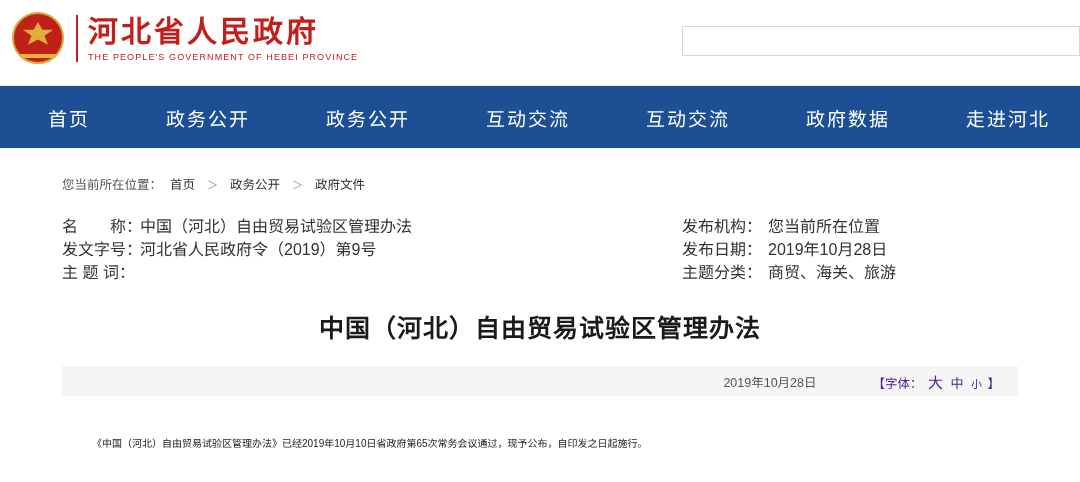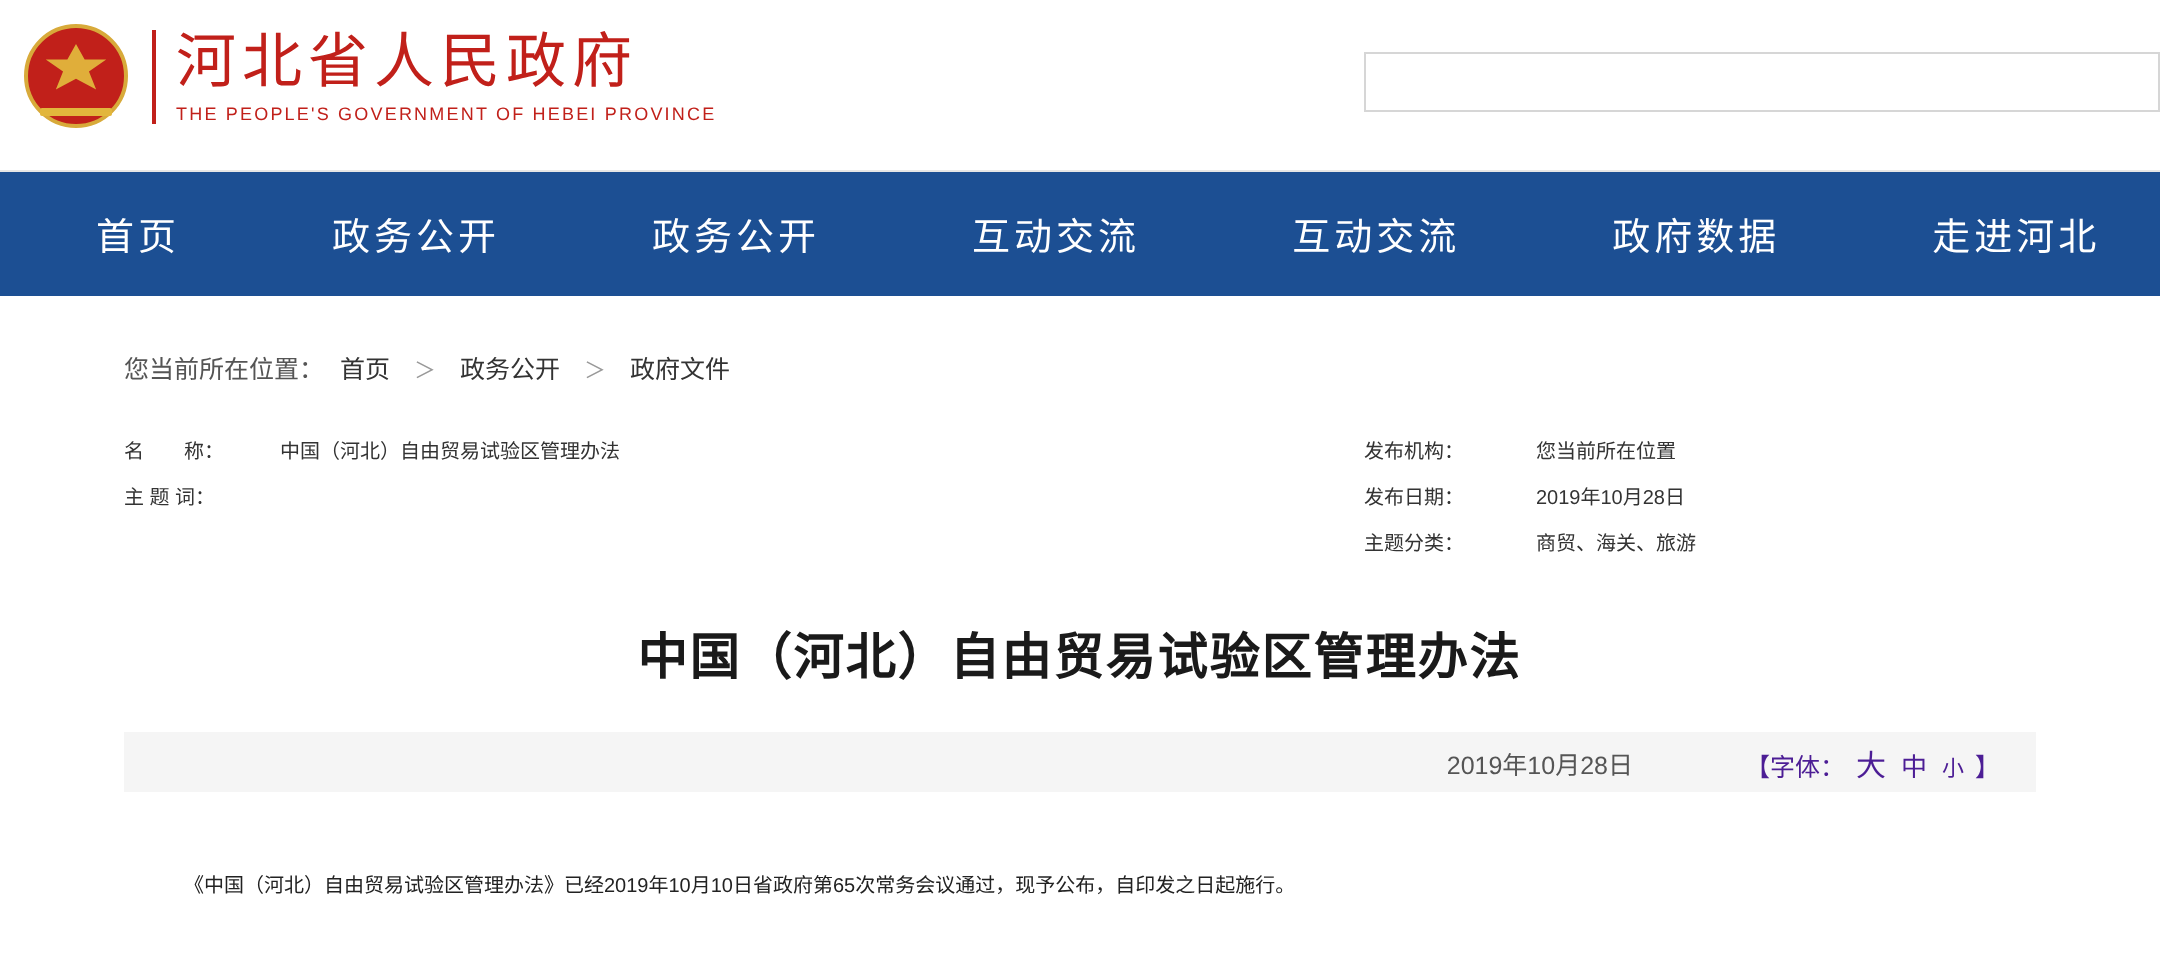--- a/index.html
+++ b/index.html
@@ -62,21 +62,21 @@
     border-radius: 1px;
   }
   .brand-text {
     margin-left: 8px;
     padding-left: 10px;
     border-left: 2px solid #c1201a;
   }
   .brand-title {
     color: #c1201a;
     font-size: 30px;
-    font-weight: normal;
+    font-weight: bold;
     letter-spacing: 3px;
     line-height: 34px;
     font-family: "Liberation Serif", serif;
   }
   .brand-sub {
     color: #c1201a;
     font-size: 9px;
     letter-spacing: 1.1px;
     margin-top: 3px;
     font-family: "Liberation Sans", sans-serif;
@@ -133,21 +133,21 @@
     gap: 4px;
   }
   .breadcrumb .bc-label { margin-right: 4px; }
   .breadcrumb .bc-link { color: #333; }
   .breadcrumb .bc-sep { margin: 0 8px; color: #999; font-size: 11px; }
 
   .meta {
     margin-top: 22px;
     display: flex;
     justify-content: flex-start;
-    font-size: 10px;
+    font-size: 16px;
     color: #333;
   }
   .meta-col { }
   .meta-col.left { width: 620px; }
   .meta-row {
     display: flex;
     line-height: 23px;
   }
   .meta-key {
     color: #333;
@@ -238,20 +238,24 @@
     <span class="bc-link">政府文件</span>
   </div>
 
   <div class="meta">
     <div class="meta-col left">
       <div class="meta-row">
         <span class="meta-key">名　　称：</span>
         <span class="meta-val">中国（河北）自由贸易试验区管理办法</span>
       </div>
       <div class="meta-row">
+        <span class="meta-key">发文字号：</span>
+        <span class="meta-val">河北省人民政府令（2019）第9号</span>
+      </div>
+      <div class="meta-row">
         <span class="meta-key">主 题 词：</span>
         <span class="meta-val"></span>
       </div>
     </div>
     <div class="meta-col right">
       <div class="meta-row">
         <span class="meta-key">发布机构：</span>
         <span class="meta-val">您当前所在位置</span>
       </div>
       <div class="meta-row">

